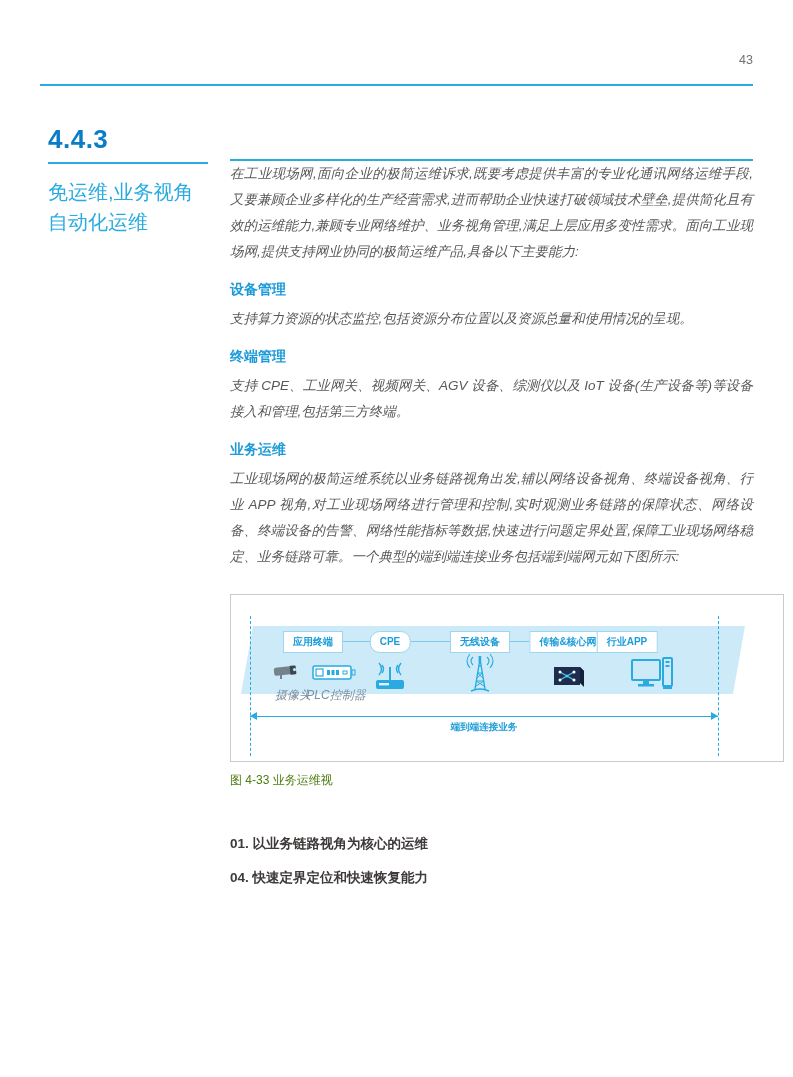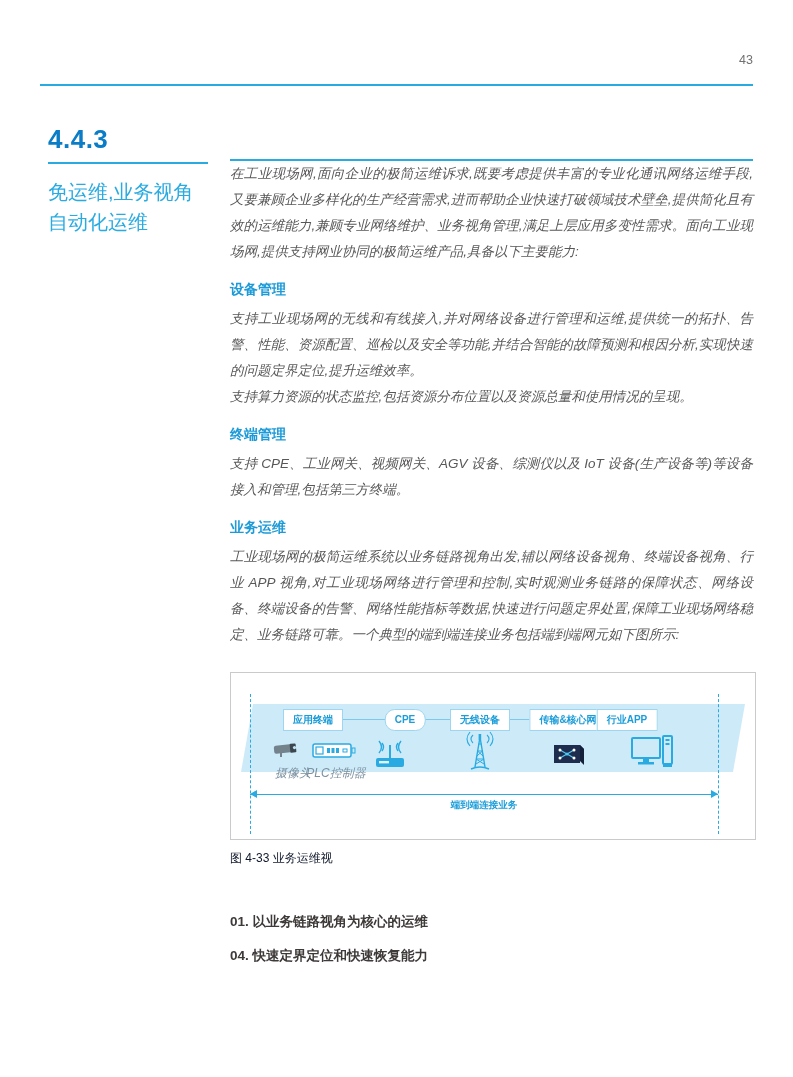--- a/index.html
+++ b/index.html
@@ -19,36 +19,36 @@
   .content{position:absolute;left:230px;top:159px;width:523px;color:#595757;font-size:13.5px;}
   .content-rule{border-top:2px solid #29abe2;}
   p.body{margin:0;line-height:26px;text-align:justify;font-style:italic;}
   .mt4{margin-top:4px;}.mt16{margin-top:16px;}.mt20{margin-top:20px;}
   h4.blue-h{margin:16px 0 7px 0;font-size:14px;font-weight:bold;color:#1d9bd8;}
   h4.num-h{margin:0 0 8px 0;font-size:13.5px;font-weight:bold;color:#3e3a39;}
   .block-01{margin-top:46px;}
   .block-02{margin-top:16px;}
 
   
-  .figure-box{position:relative;margin-top:24px;width:524px;height:166px;border:1px solid #c9cacb;background:#fff;}
+  .figure-box{position:relative;margin-top:24px;width:524px;height:166px;border:1px solid #c9cacb;background:#fff;padding-left:28px;}
   .band{position:absolute;left:16px;top:31px;width:492px;height:68px;background:#cdeaf8;transform:skewX(-10deg);}
   .dash-line{position:absolute;top:21px;height:140px;border-left:1px dashed #29abe2;}
   .dash-left{left:19px;}
   .dash-right{left:487px;}
   .connector{position:absolute;left:82px;top:46px;width:339px;border-top:1px solid #7ec8ea;}
   .node-box{position:absolute;top:36px;transform:translateX(-50%);background:#ffffff;border:1px solid #9ed6f0;
             color:#1b9dd9;font-size:10px;font-weight:bold;line-height:20px;padding:0 9px;white-space:nowrap;z-index:2;}
   .node-icon{position:absolute;transform:translateX(-50%);z-index:2;}
   .dev-label{position:absolute;transform:translateX(-50%);top:92px;font-size:12px;color:#7d91a0;white-space:nowrap;z-index:2;font-style:italic;}
   .e2e-line{position:absolute;left:19px;top:121px;width:468px;border-top:1px solid #29abe2;}
   .arrow-head{position:absolute;top:117px;width:0;height:0;border-top:4px solid transparent;border-bottom:4px solid transparent;}
   .arrow-head.left{left:19px;border-right:7px solid #29abe2;}
   .arrow-head.right{left:480px;border-left:7px solid #29abe2;}
   .e2e-label{position:absolute;left:0;top:126px;width:506px;text-align:center;font-size:9.5px;font-weight:bold;color:#1b9dd9;}
-  .figure-caption{margin-top:10px;font-size:12px;color:#0f172a;}
+  .figure-caption{margin-top:10px;font-size:12px;color:#4d7c0f;}
 </style>
 </head>
 <body>
 
 <div class="page">
 
   <div class="page-number">43</div>
   <div class="top-rule"></div>
 
   <div class="sidebar">
@@ -59,37 +59,36 @@
       <div>自动化运维</div>
     </div>
   </div>
 
   <div class="content">
     <div class="content-rule"></div>
 
     <p class="body mt4">在工业现场网,面向企业的极简运维诉求,既要考虑提供丰富的专业化通讯网络运维手段,又要兼顾企业多样化的生产经营需求,进而帮助企业快速打破领域技术壁垒,提供简化且有效的运维能力,兼顾专业网络维护、业务视角管理,满足上层应用多变性需求。面向工业现场网,提供支持网业协同的极简运维产品,具备以下主要能力:</p>
 
     <h4 class="blue-h">设备管理</h4>
-    <p class="body">支持工业现场网的无线和有线接入,并对网络设备进行管理和运维,提供统一的拓扑、告警、性能、资源配置、巡检以及安全等功能,并结合智能的故障预测和根因分析,实现快速的问题定界定位,提升运维效率。</p>
     <p class="body mt16">支持算力资源的状态监控,包括资源分布位置以及资源总量和使用情况的呈现。</p>
 
     <h4 class="blue-h mt20">终端管理</h4>
     <p class="body">支持 CPE、工业网关、视频网关、AGV 设备、综测仪以及 IoT 设备(生产设备等)等设备接入和管理,包括第三方终端。</p>
 
     <h4 class="blue-h mt20">业务运维</h4>
     <p class="body">工业现场网的极简运维系统以业务链路视角出发,辅以网络设备视角、终端设备视角、行业 APP 视角,对工业现场网络进行管理和控制,实时观测业务链路的保障状态、网络设备、终端设备的告警、网络性能指标等数据,快速进行问题定界处置,保障工业现场网络稳定、业务链路可靠。一个典型的端到端连接业务包括端到端网元如下图所示:</p>
 
     <div class="figure-box">
       <div class="band"></div>
       <div class="dash-line dash-left"></div>
       <div class="dash-line dash-right"></div>
       <div class="connector"></div>
 
       <div class="node-box" style="left:82px;">应用终端</div>
-      <div class="node-box" style="left:174px;border-radius:10px;">CPE</div>
+      <div class="node-box" style="left:159px;border-radius:10px;">CPE</div>
       <div class="node-box" style="left:249px;">无线设备</div>
       <div class="node-box" style="left:337px;">传输&amp;核心网</div>
       <div class="node-box" style="left:396px;">行业APP</div>
 
       <span class="node-icon" style="left:55px;top:68px;">
         <svg width="28" height="18" viewBox="0 0 28 18">
           <rect x="2" y="4" width="18" height="8" rx="2" fill="#74828c" transform="rotate(-6 11 8)"></rect>
           <rect x="18" y="2.6" width="6" height="9" rx="1" fill="#3c464e" transform="rotate(-6 21 7)"></rect>
           <circle cx="22.5" cy="6.6" r="1.6" fill="#bfe6f7"></circle>
           <rect x="8" y="12" width="2" height="4" fill="#74828c"></rect>

